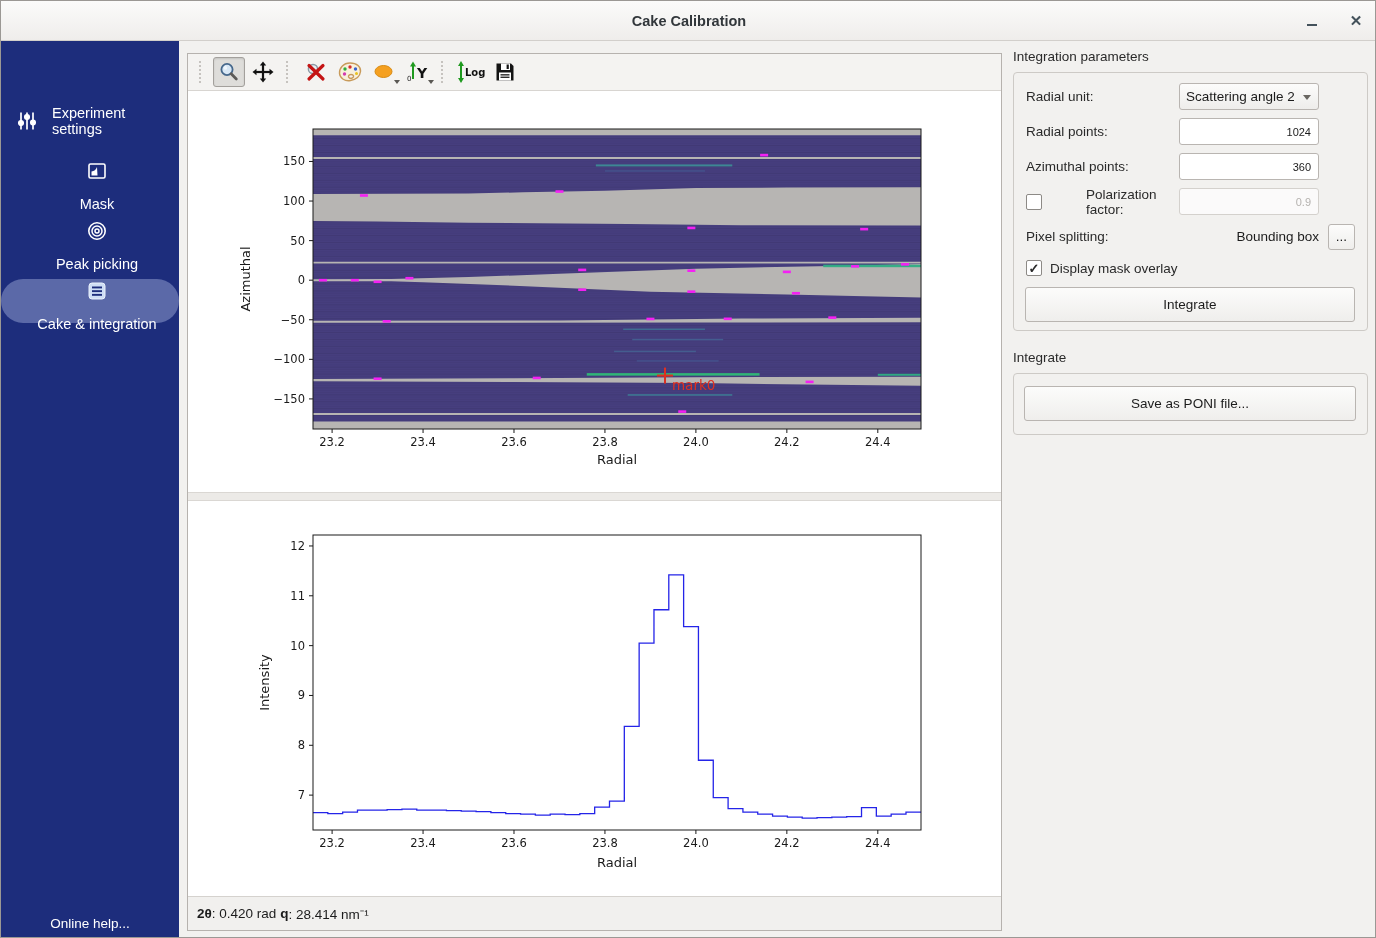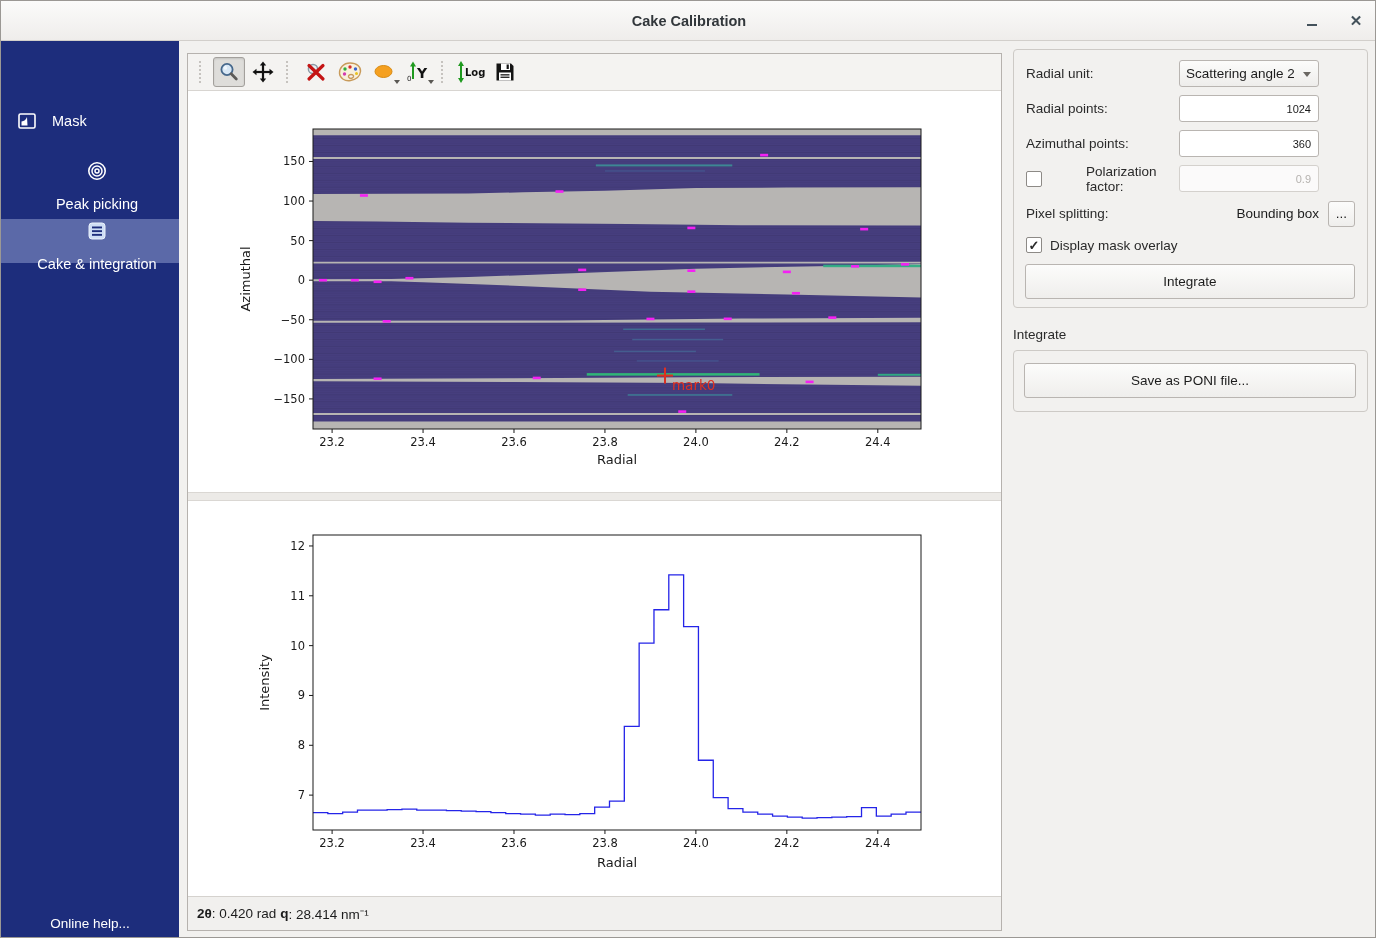--- a/index.html
+++ b/index.html
@@ -16,21 +16,21 @@
   .winbtn { width:22px; height:22px; display:flex; align-items:center; justify-content:center;
     color:#44525b; font-size:15px; font-weight:bold; cursor:default; }
   .winbtn.min span { display:block; width:10px; height:2.5px; background:#44525b; margin-top:8px; }
 
   
   .sidebar { position:absolute; left:0; top:40px; width:178px; height:898px; background:#1d2d7c; }
   .nav-items { padding-top:50px; }
   .nav-item { height:44px; margin:8px 0; display:flex; align-items:center; padding-left:14px; gap:13px;
     color:#fff; font-size:14.5px; cursor:default; }
   .nav-item + .nav-item { margin-top:16px;flex-direction:column; }
-  .nav-item.selected { background:#5b69a8; }
+  .nav-item.selected { background:#5b69a8;border-radius:22px; }
   .nav-icon { width:24px; height:24px; flex:0 0 24px; display:flex; align-items:center; justify-content:center; }
   .sidebar-footer { position:absolute; bottom:8px; left:0; right:0; text-align:center;
     color:#ffffff; font-size:13.5px; }
 
   
   .plot-panel { position:absolute; left:186px; top:52px; width:815px; height:878px;
     background:#ffffff; border:1px solid #b6b2ae; }
   .toolbar { height:37px; background:#f4f3f1; border-bottom:1px solid #d8d5d1;
     display:flex; align-items:center; padding-left:6px; gap:2px; }
   .tbtn { width:32px; height:30px; display:flex; align-items:center; justify-content:center;
@@ -87,20 +87,35 @@
     <div class="winbtn min">
         <span></span>
       </div>
     <div class="winbtn">✕</div>
   </div>
 </div>
 
 <nav class="sidebar">
   <div class="nav-items">
 
+    <div class="nav-item">
+      <span class="nav-icon">
+        <svg width="22" height="22" viewBox="0 0 22 22">
+          <g stroke="#fff" stroke-width="1.7" fill="#fff">
+            <line x1="5" y1="2.5" x2="5" y2="19.5"></line>
+              <line x1="11" y1="2.5" x2="11" y2="19.5"></line>
+              <line x1="17" y1="2.5" x2="17" y2="19.5"></line>
+            <circle cx="5" cy="13" r="2.2"></circle>
+              <circle cx="11" cy="7" r="2.2"></circle>
+              <circle cx="17" cy="12.5" r="2.2"></circle>
+          </g>
+        </svg>
+      </span>
+      <span>Experiment settings</span>
+    </div>
 
     <div class="nav-item">
       <span class="nav-icon">
         <svg width="22" height="22" viewBox="0 0 22 22">
           <rect x="3" y="4" width="16" height="14" rx="1.5" fill="none" stroke="#fff" stroke-width="1.6"></rect>
           <path d="M5.5 15.5 L5.5 11.5 Q9.5 11 11 7 L11.5 15.5 Z" fill="#fff"></path>
         </svg>
       </span>
       <span>Mask</span>
     </div>
@@ -480,20 +495,21 @@
   <div class="statusbar">
     <span class="b">2θ</span>
     <span style="white-space:pre;">: 0.420 rad </span>
     <span class="b">q</span>
     <span style="white-space:pre;text-align:right;">: 28.414 nm⁻¹</span>
   </div>
 </main>
 
 <aside class="right-panel">
 
+  <div class="section-label">Integration parameters</div>
 
   <div class="groupbox">
 
     <div class="prow">
       <span class="lbl">Radial unit:</span>
       <div class="combo">
         <span class="cval">Scattering angle 2θ (rad)</span>
         <span class="arrow"></span>
       </div>
     </div>

